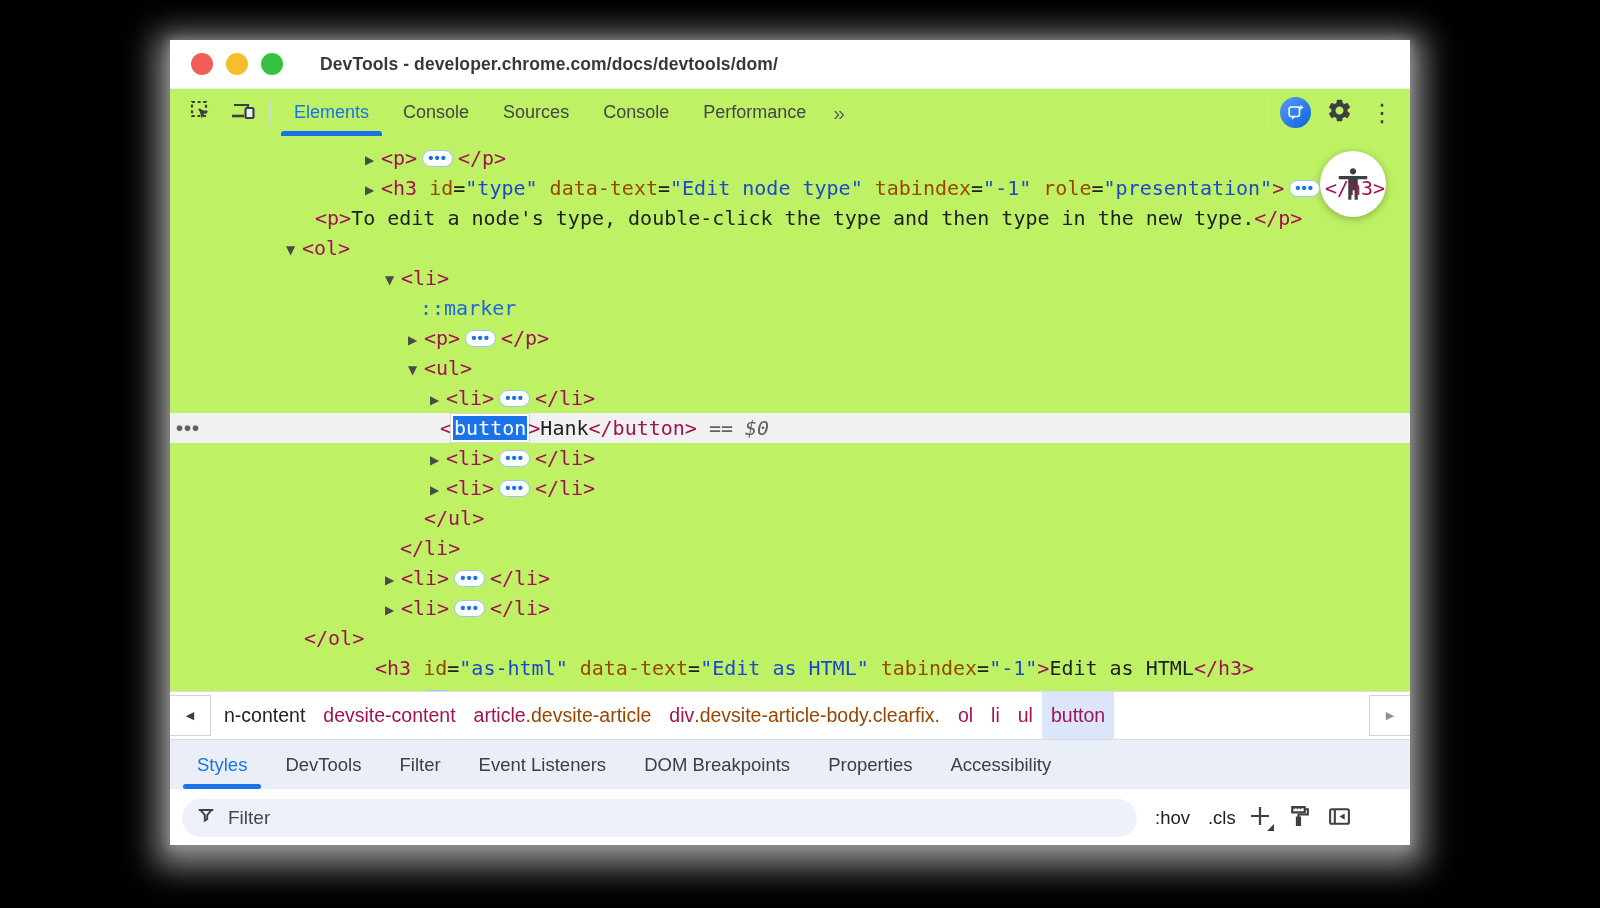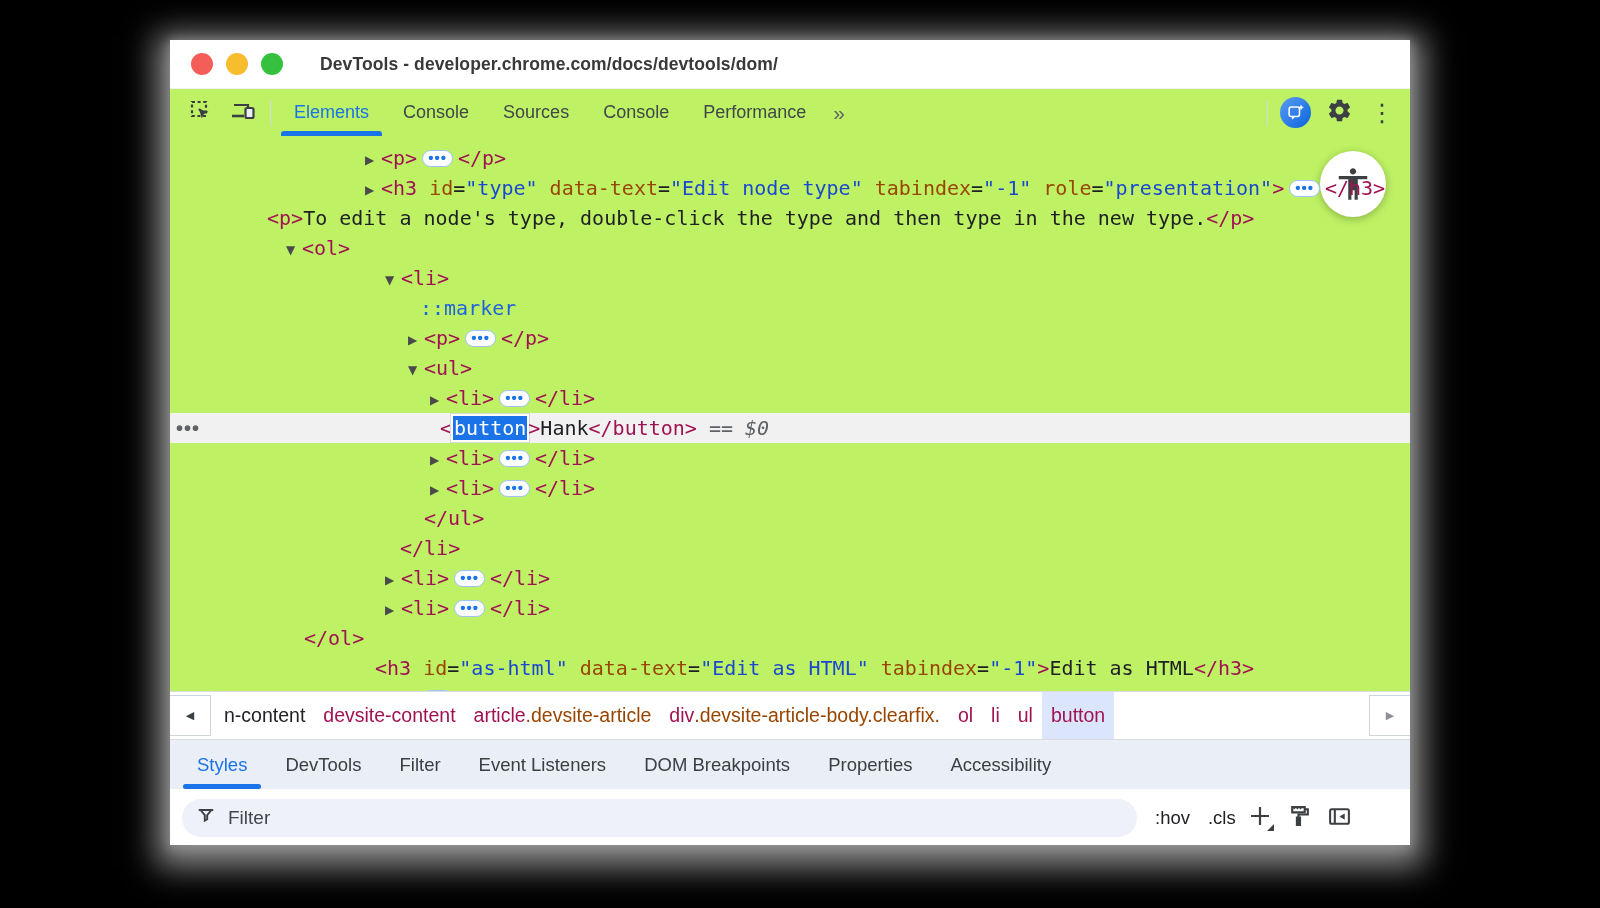--- a/index.html
+++ b/index.html
@@ -151,21 +151,21 @@
     </div>
 
     <div class="dom-tree" id="dom-tree">
       <div class="a11y-cursor">
         <svg width="38" height="38" viewBox="0 0 24 24" fill="#3c4043">
           <path d="M12 2c1.1 0 2 .9 2 2s-.9 2-2 2-2-.9-2-2 .9-2 2-2zm9 7h-6v13h-2v-6h-2v6H9V9H3V7h18v2z"></path>
         </svg>
       </div>
     <div class="tree-row" style="padding-left: 195px;"><span class="arrow">▶</span><span class="tk-tag">&lt;p&gt;</span><span class="pill">•••</span><span class="tk-tag">&lt;/p&gt;</span></div>
         <div class="tree-row" style="padding-left: 195px;"><span class="arrow">▶</span><span class="tk-tag">&lt;h3</span><span class="tk-def"> </span><span class="tk-attr">id</span><span class="tk-def">=</span><span class="tk-val">"type"</span><span class="tk-def"> </span><span class="tk-attr">data-text</span><span class="tk-def">=</span><span class="tk-val">"Edit node type"</span><span class="tk-def"> </span><span class="tk-attr">tabindex</span><span class="tk-def">=</span><span class="tk-val">"-1"</span><span class="tk-def"> </span><span class="tk-attr">role</span><span class="tk-def">=</span><span class="tk-val">"presentation"</span><span class="tk-tag">&gt;</span><span class="pill">•••</span><span class="tk-tag">&lt;/h3&gt;</span></div>
-        <div class="tree-row" style="padding-left: 81px;"><span class="arrow"></span><span class="tk-tag">&lt;p&gt;</span><span class="tk-def">To edit a node's type, double-click the type and then type in the new type.</span><span class="tk-tag">&lt;/p&gt;</span></div>
+        <div class="tree-row" style="padding-left: 81px; margin-left: 48px;"><span class="arrow"></span><span class="tk-tag">&lt;p&gt;</span><span class="tk-def">To edit a node's type, double-click the type and then type in the new type.</span><span class="tk-tag">&lt;/p&gt;</span></div>
         <div class="tree-row" style="padding-left: 116px;"><span class="arrow">▼</span><span class="tk-tag">&lt;ol&gt;</span></div>
         <div class="tree-row" style="padding-left: 215px;"><span class="arrow">▼</span><span class="tk-tag">&lt;li&gt;</span></div>
         <div class="tree-row" style="padding-left: 234px;"><span class="arrow"></span><span class="tk-pseudo">::marker</span></div>
         <div class="tree-row" style="padding-left: 238px;"><span class="arrow">▶</span><span class="tk-tag">&lt;p&gt;</span><span class="pill">•••</span><span class="tk-tag">&lt;/p&gt;</span></div>
         <div class="tree-row" style="padding-left: 238px;"><span class="arrow">▼</span><span class="tk-tag">&lt;ul&gt;</span></div>
         <div class="tree-row" style="padding-left: 260px;"><span class="arrow">▶</span><span class="tk-tag">&lt;li&gt;</span><span class="pill">•••</span><span class="tk-tag">&lt;/li&gt;</span></div>
         <div class="tree-row sel" style="padding-left: 254px;"><span class="gutter-dots">•••</span><span class="arrow"></span><span class="tk-tag">&lt;</span><span class="tk-selword">button</span><span class="tk-tag">&gt;</span><span class="tk-def">Hank</span><span class="tk-tag">&lt;/button&gt;</span><span class="tk-gray"> == </span><span class="tk-ital">$0</span></div>
         <div class="tree-row" style="padding-left: 260px;"><span class="arrow">▶</span><span class="tk-tag">&lt;li&gt;</span><span class="pill">•••</span><span class="tk-tag">&lt;/li&gt;</span></div>
         <div class="tree-row" style="padding-left: 260px;"><span class="arrow">▶</span><span class="tk-tag">&lt;li&gt;</span><span class="pill">•••</span><span class="tk-tag">&lt;/li&gt;</span></div>
         <div class="tree-row" style="padding-left: 238px;"><span class="arrow"></span><span class="tk-tag">&lt;/ul&gt;</span></div>

